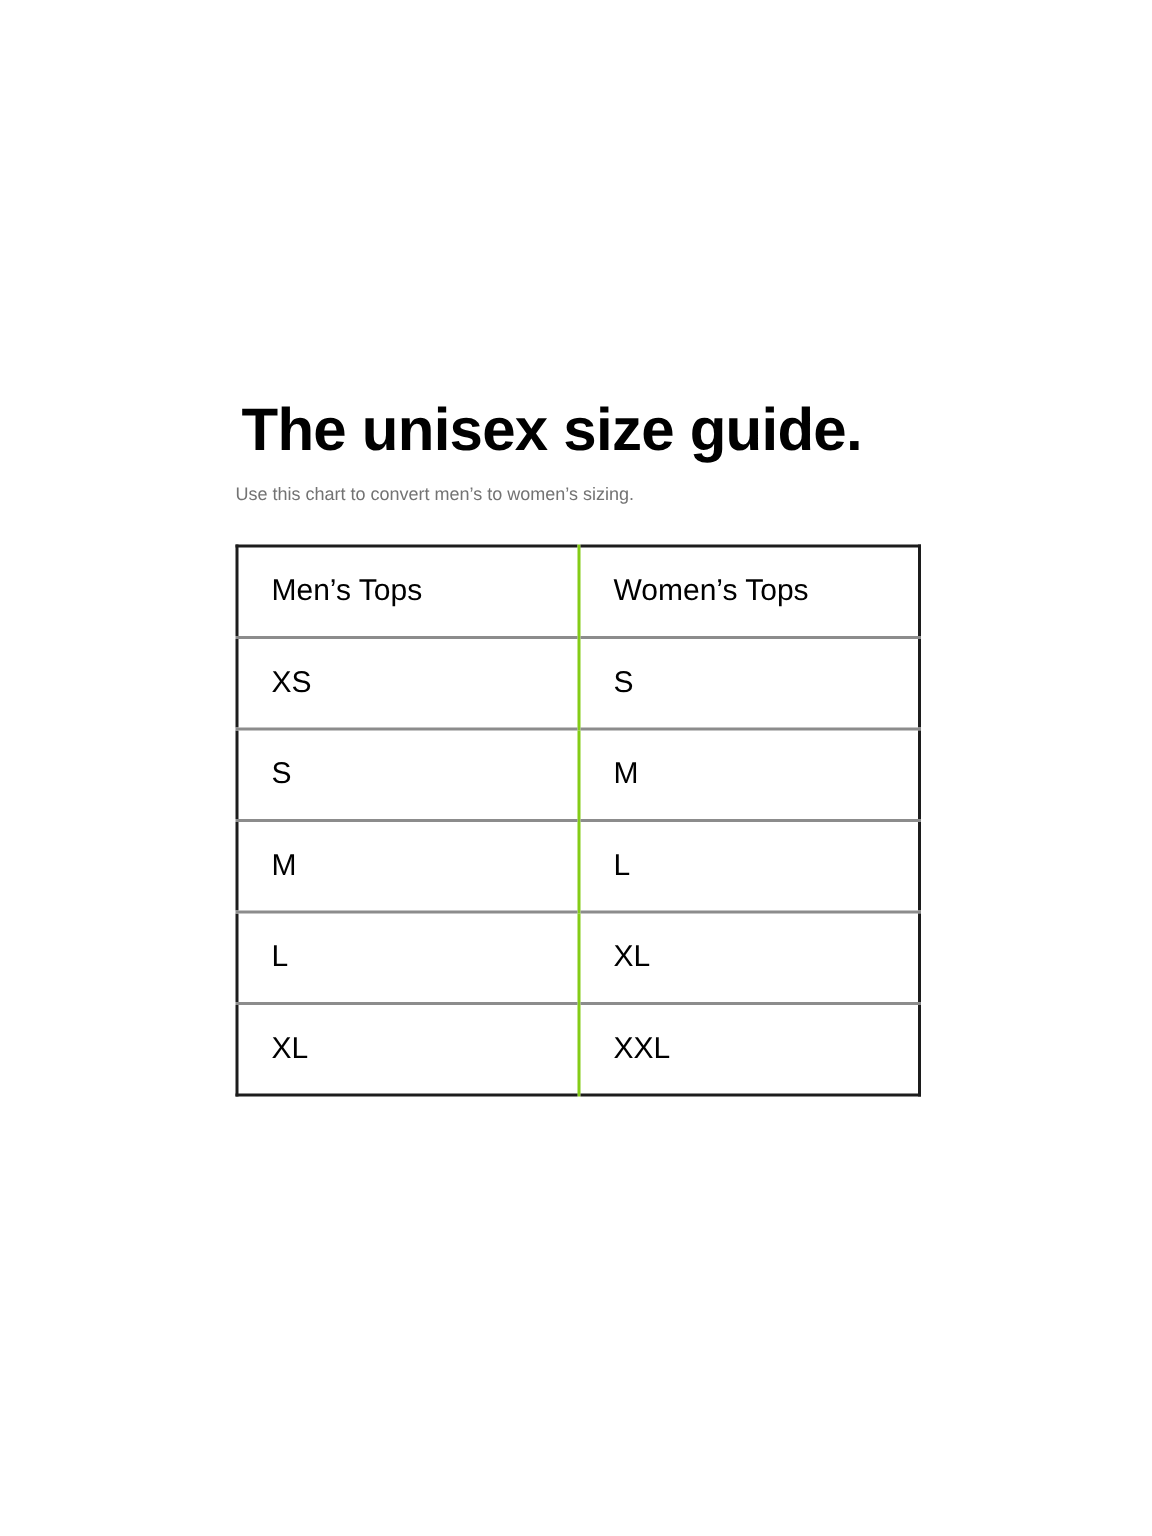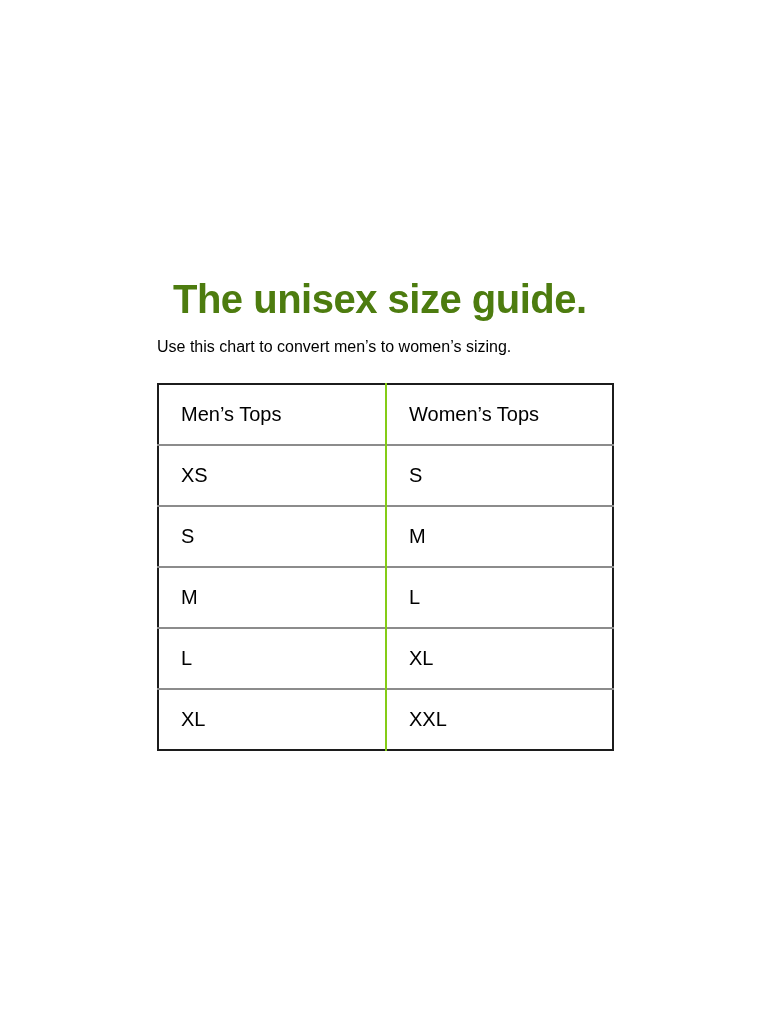--- a/index.html
+++ b/index.html
@@ -19,27 +19,27 @@
     position: absolute;
     left: 157px;
     top: 261px;
     width: 455px;
   }
   .page-title {
     font-size: 40px;
     font-weight: 700;
     letter-spacing: -0.5px;
     line-height: 1.1;
-    color: #4d7c0f;
-    margin: 16px;
+    color: #000000;
+    margin: 4px;
   }
   .page-subtitle {
-    font-size: 16px;
+    font-size: 12px;
     font-weight: 400;
-    color: #000000;
+    color: #737373;
     margin: 13px 0 0 0;
     line-height: 1.25;
   }
   table.size-table {
     border-collapse: collapse;
     table-layout: fixed;
     width: 455px;
     margin-top: 26px;
     border: 2px solid #1c1c1c;
   }

